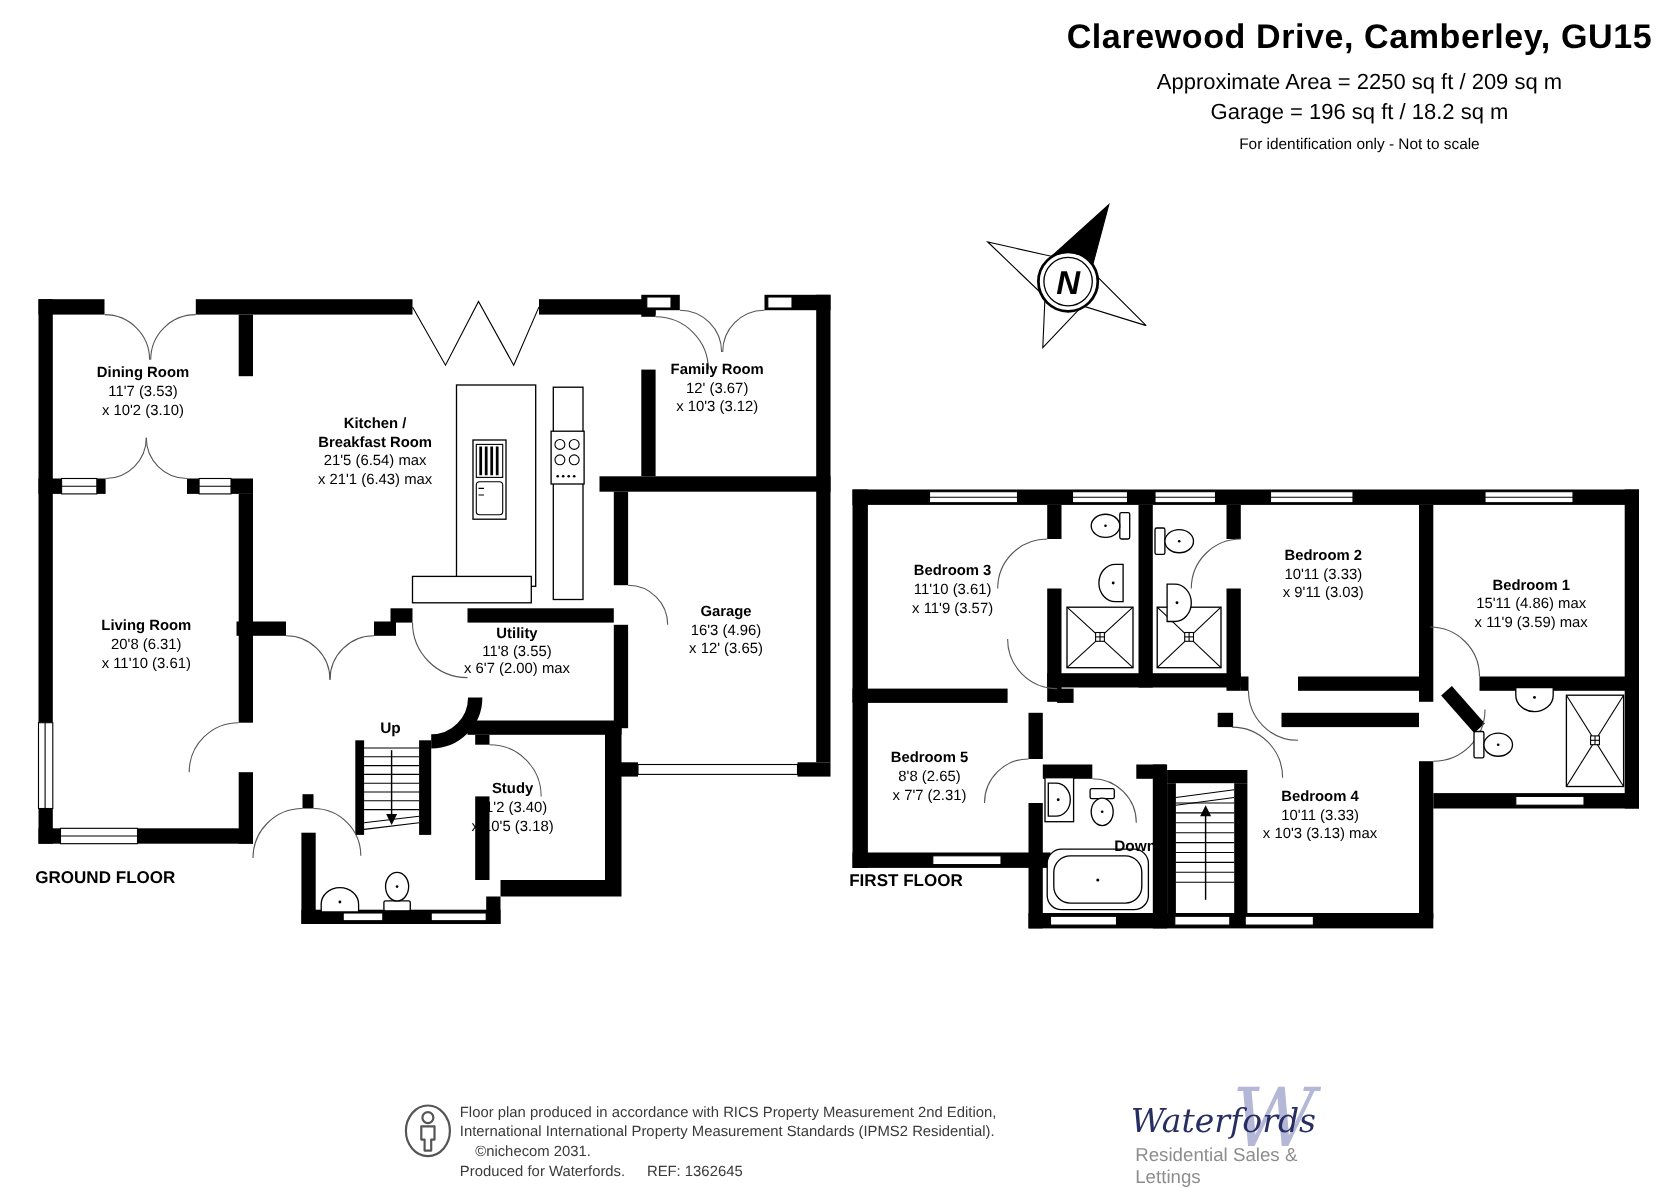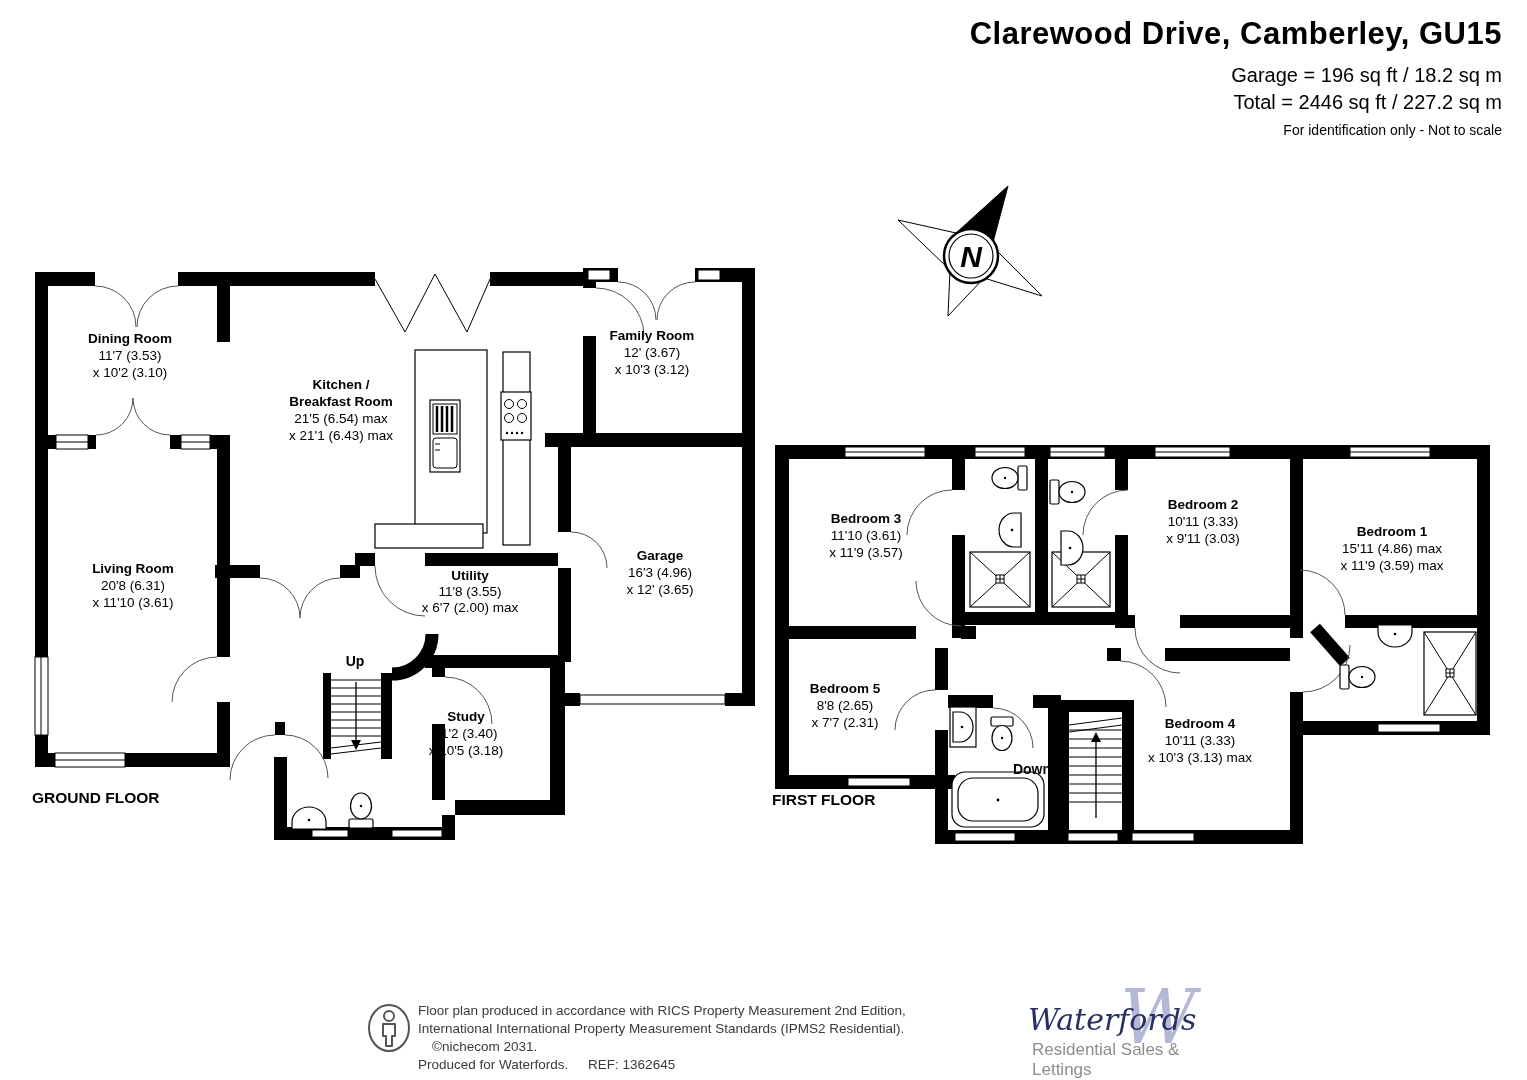--- a/index.html
+++ b/index.html
@@ -1,20 +1,20 @@
 <!DOCTYPE html>
 <html><head>
 <meta charset="utf-8">
 <style>
   html,body{margin:0;padding:0;background:#fff;}
   #canvas{position:relative;width:1527px;height:1080px;background:#fff;overflow:hidden;
           font-family:"Liberation Sans",sans-serif;color:#000;}
   .abs{position:absolute;}
   
-  #header{top:16px;right:25px;text-align:right;}
+  #header{top:16px;right:25px;text-align:center;}
   #title{font-size:31px;font-weight:bold;letter-spacing:.5px;margin:0 0 10px 0;}
   .area-line{font-size:20px;line-height:27px;}
   #note{font-size:14px;margin-top:6px;}
   
   svg text{font-family:"Liberation Sans",sans-serif;}
   .room-name{font-size:13.5px;font-weight:bold;}
   .room-dim{font-size:13.5px;}
   .floor-label{font-size:15.5px;font-weight:bold;}
   .stair-label{font-size:14px;font-weight:bold;}
   .wall{fill:#000;stroke:none;}
@@ -32,22 +32,22 @@
               font-size:30px;color:#272e62;letter-spacing:0px;}
   #logo .tagline{position:absolute;left:4px;top:52px;font-size:17px;color:#8d8d8d;}
 </style>
 </head>
 <body>
 
 <div id="canvas">
 
   <div class="abs" id="header">
     <div id="title">Clarewood Drive, Camberley, GU15</div>
+    <div class="area-line">Approximate Area = 2250 sq ft / 209 sq m</div>
     <div class="area-line">Garage = 196 sq ft / 18.2 sq m</div>
-    <div class="area-line">Total = 2446 sq ft / 227.2 sq m</div>
     <div id="note">For identification only - Not to scale</div>
   </div>
 
   <svg class="abs" style="left:890px;top:178px;" width="165" height="150" viewBox="0 0 165 150">
     <g>
       <polygon points="118,8 66,55 102,68" fill="#000" stroke="#000" stroke-width="1"></polygon>
       <polygon points="152,118 102,68 94,100" fill="#fff" stroke="#000" stroke-width="1"></polygon>
       <polygon points="58,138 94,100 60,92" fill="#fff" stroke="#000" stroke-width="1"></polygon>
       <polygon points="8,42 60,92 66,55" fill="#fff" stroke="#000" stroke-width="1"></polygon>
       <circle cx="81" cy="78" r="27" fill="#fff" stroke="#000" stroke-width="2.5"></circle>

